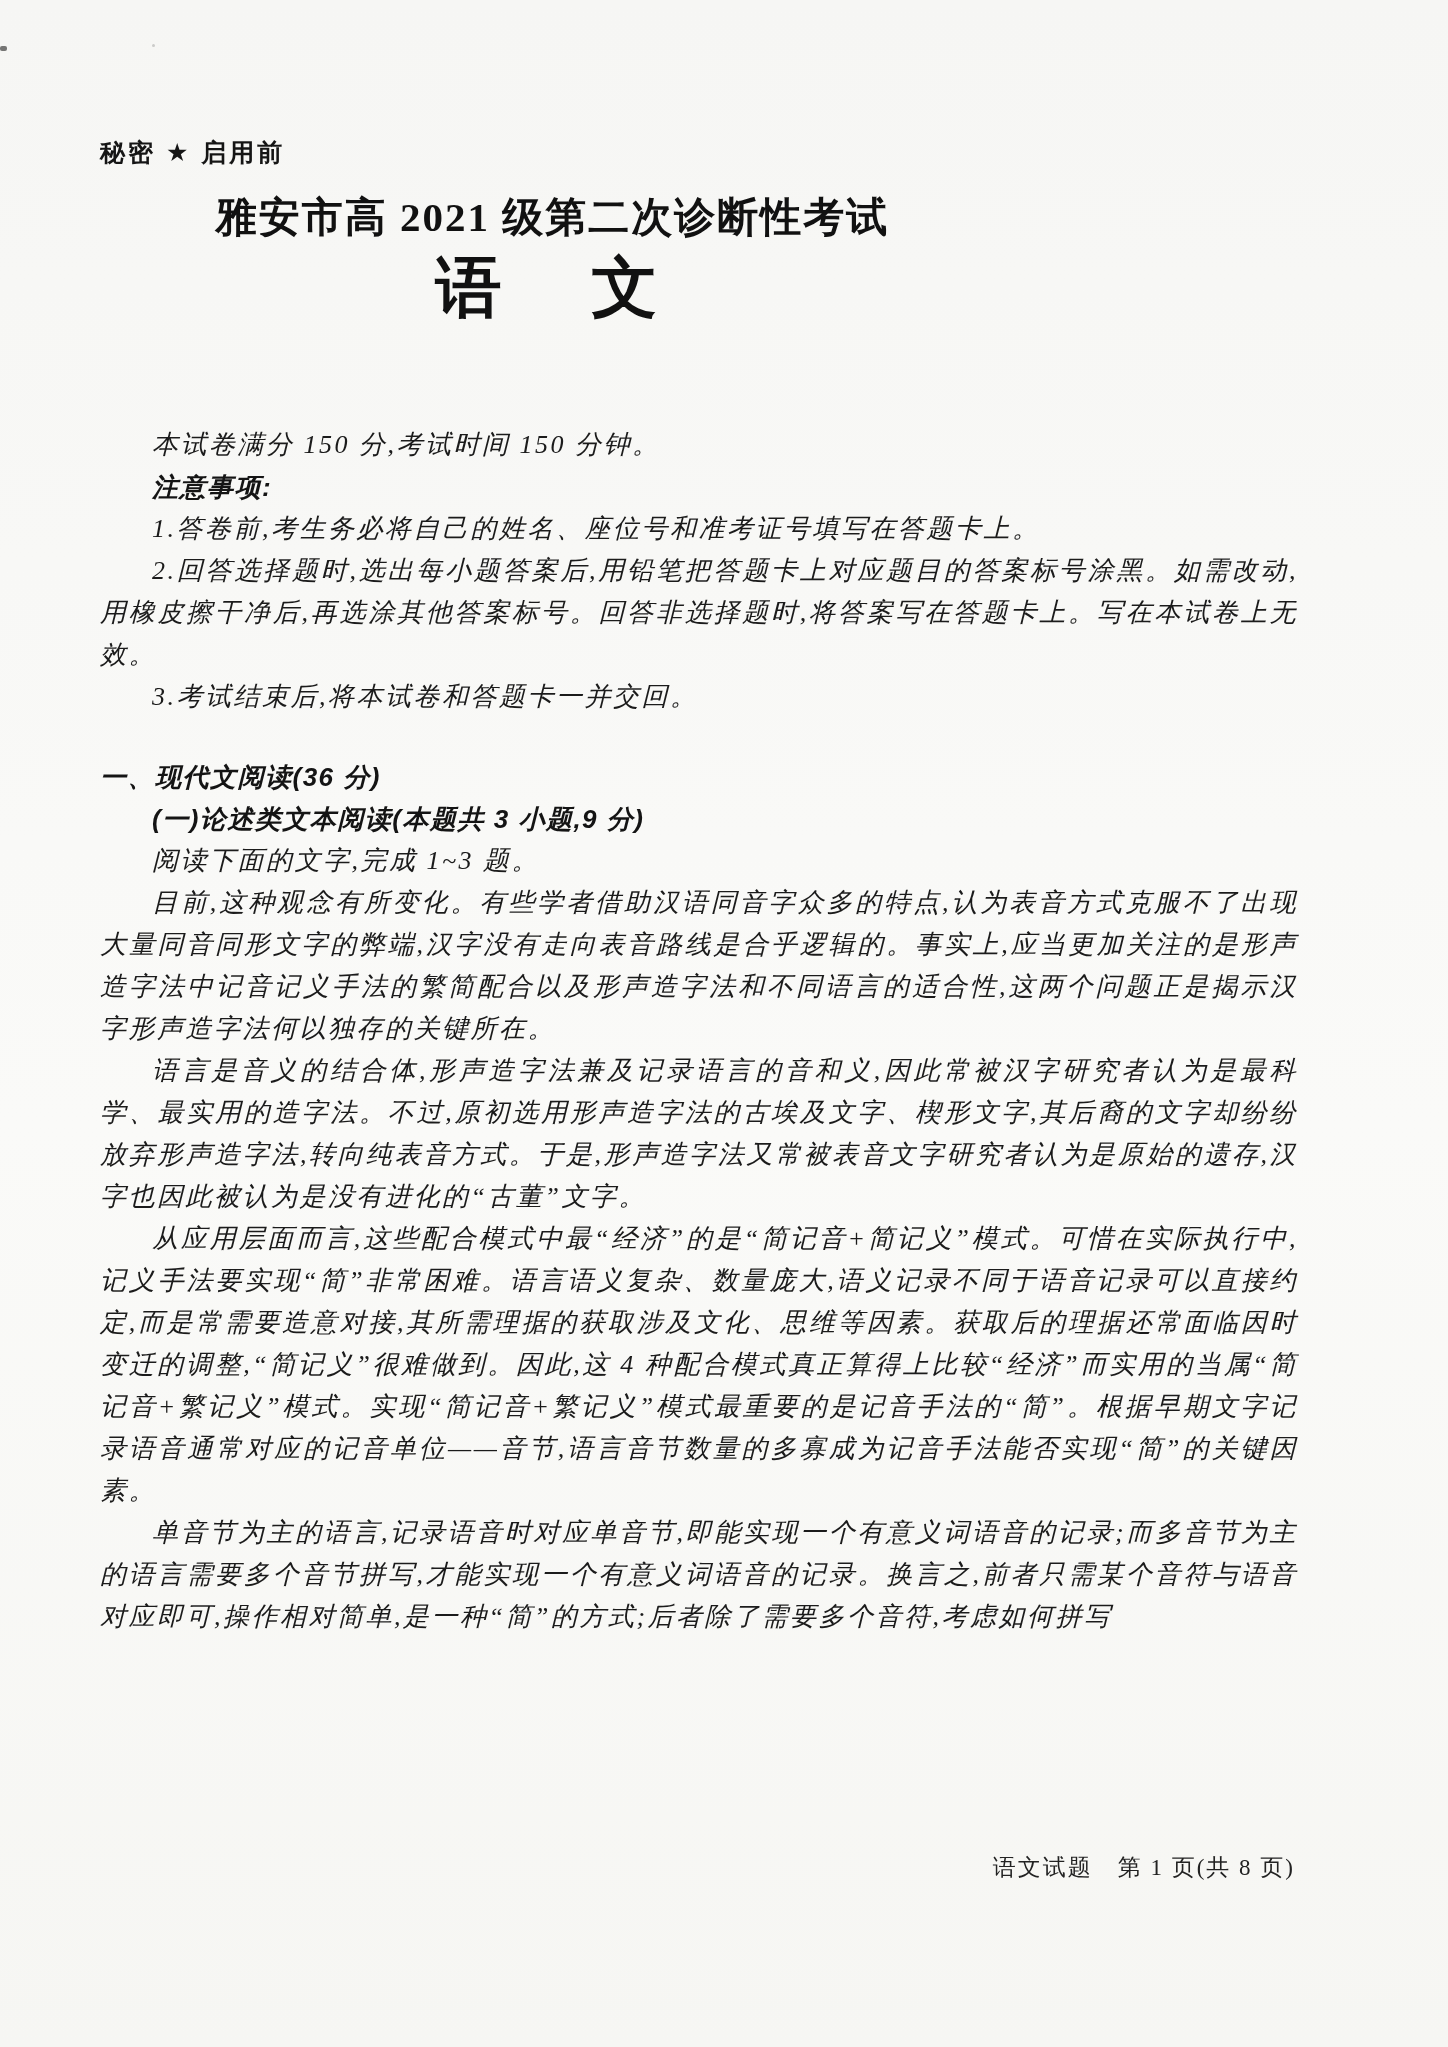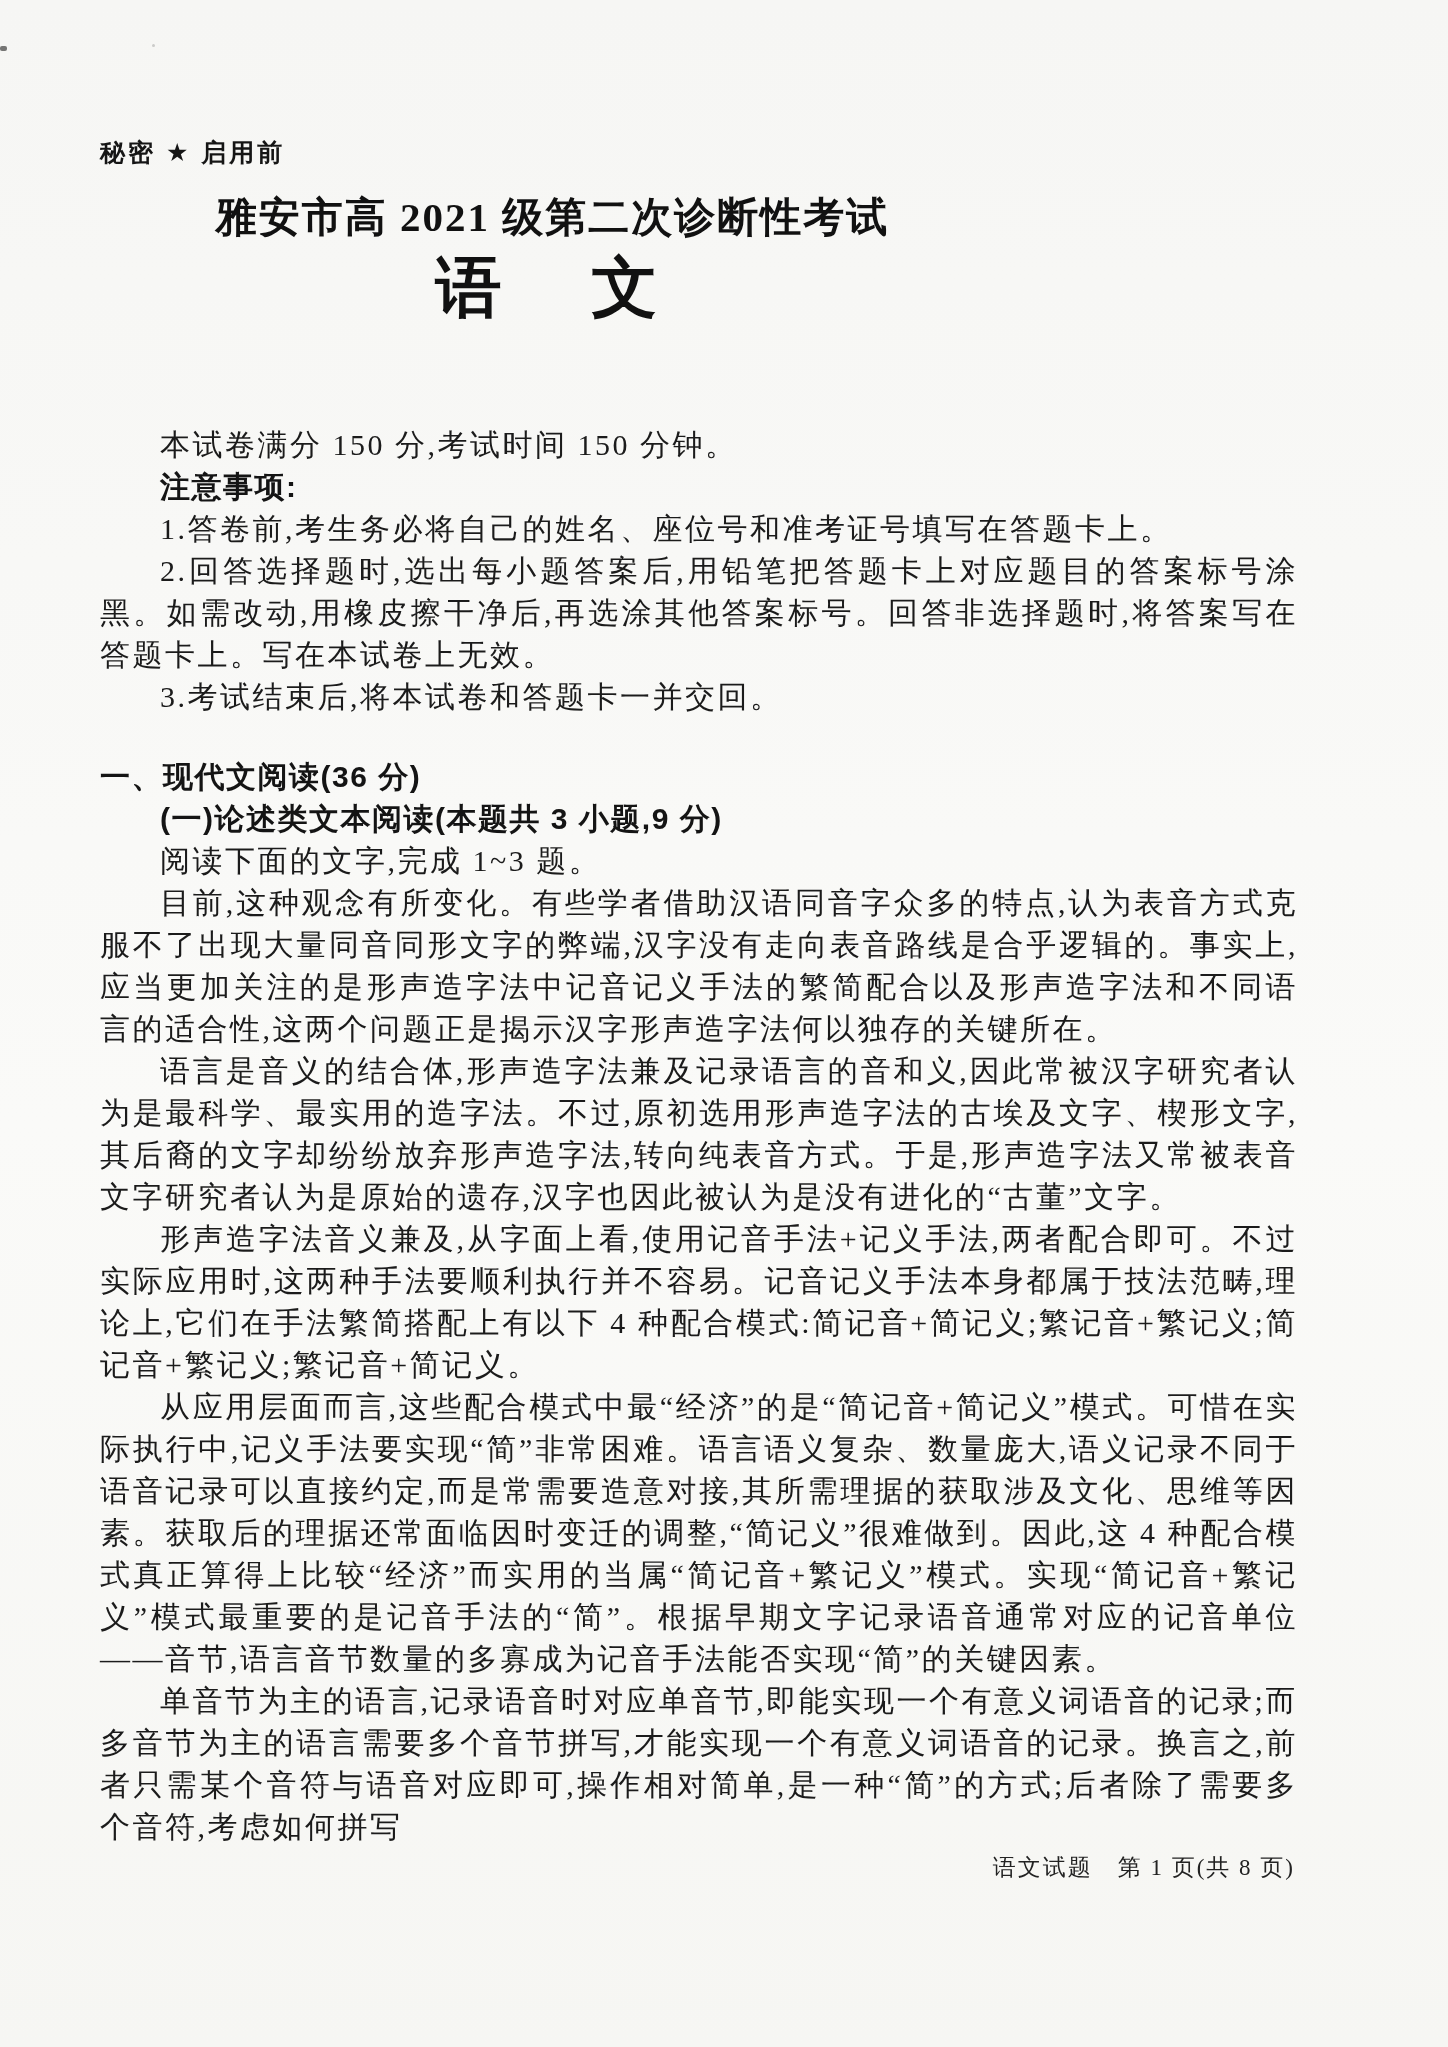--- a/index.html
+++ b/index.html
@@ -49,25 +49,26 @@
     text-align: center;
     font-weight: bold;
     font-size: 66px;
     letter-spacing: 12px;
     color: #111;
   }
 
   .flow {
     position: absolute;
     left: 100px; right: 150px; top: 424px;
-    font-size: 30px;
+    font-size: 26px;
     letter-spacing: 2.5px;
     line-height: 42px;
     text-align: justify;
     color: #1b1b1b;
+    font-style: italic;
   }
   .flow p { margin: 0; text-indent: 2em; }
   .hd {
     font-family: "Liberation Sans", "DejaVu Sans", sans-serif;
     font-weight: bold;
     letter-spacing: 1.5px;
     color: #141414;
   }
   p.section-heading { text-indent: 0; margin-top: 38px; }
   p.notice-heading { }
@@ -112,21 +113,20 @@
     <p class="hd section-heading">一、现代文阅读(36 分)</p>
 
     <p class="hd subsection-heading">(一)论述类文本阅读(本题共 3 小题,9 分)</p>
 
     <p class="reading-instruction">阅读下面的文字,完成 1~3 题。</p>
 
     <p class="para">目前,这种观念有所变化。有些学者借助汉语同音字众多的特点,认为表音方式克服不了出现大量同音同形文字的弊端,汉字没有走向表音路线是合乎逻辑的。事实上,应当更加关注的是形声造字法中记音记义手法的繁简配合以及形声造字法和不同语言的适合性,这两个问题正是揭示汉字形声造字法何以独存的关键所在。</p>
 
     <p class="para">语言是音义的结合体,形声造字法兼及记录语言的音和义,因此常被汉字研究者认为是最科学、最实用的造字法。不过,原初选用形声造字法的古埃及文字、楔形文字,其后裔的文字却纷纷放弃形声造字法,转向纯表音方式。于是,形声造字法又常被表音文字研究者认为是原始的遗存,汉字也因此被认为是没有进化的“古董”文字。</p>
 
-    <p class="para">形声造字法音义兼及,从字面上看,使用记音手法+记义手法,两者配合即可。不过实际应用时,这两种手法要顺利执行并不容易。记音记义手法本身都属于技法范畴,理论上,它们在手法繁简搭配上有以下 4 种配合模式:简记音+简记义;繁记音+繁记义;简记音+繁记义;繁记音+简记义。</p>
 
     <p class="para">从应用层面而言,这些配合模式中最“经济”的是“简记音+简记义”模式。可惜在实际执行中,记义手法要实现“简”非常困难。语言语义复杂、数量庞大,语义记录不同于语音记录可以直接约定,而是常需要造意对接,其所需理据的获取涉及文化、思维等因素。获取后的理据还常面临因时变迁的调整,“简记义”很难做到。因此,这 4 种配合模式真正算得上比较“经济”而实用的当属“简记音+繁记义”模式。实现“简记音+繁记义”模式最重要的是记音手法的“简”。根据早期文字记录语音通常对应的记音单位——音节,语言音节数量的多寡成为记音手法能否实现“简”的关键因素。</p>
 
     <p class="para">单音节为主的语言,记录语音时对应单音节,即能实现一个有意义词语音的记录;而多音节为主的语言需要多个音节拼写,才能实现一个有意义词语音的记录。换言之,前者只需某个音符与语音对应即可,操作相对简单,是一种“简”的方式;后者除了需要多个音符,考虑如何拼写</p>
 
   </div>
 
   <div class="page-footer">语文试题　第 1 页(共 8 页)</div>
 
 </div>

